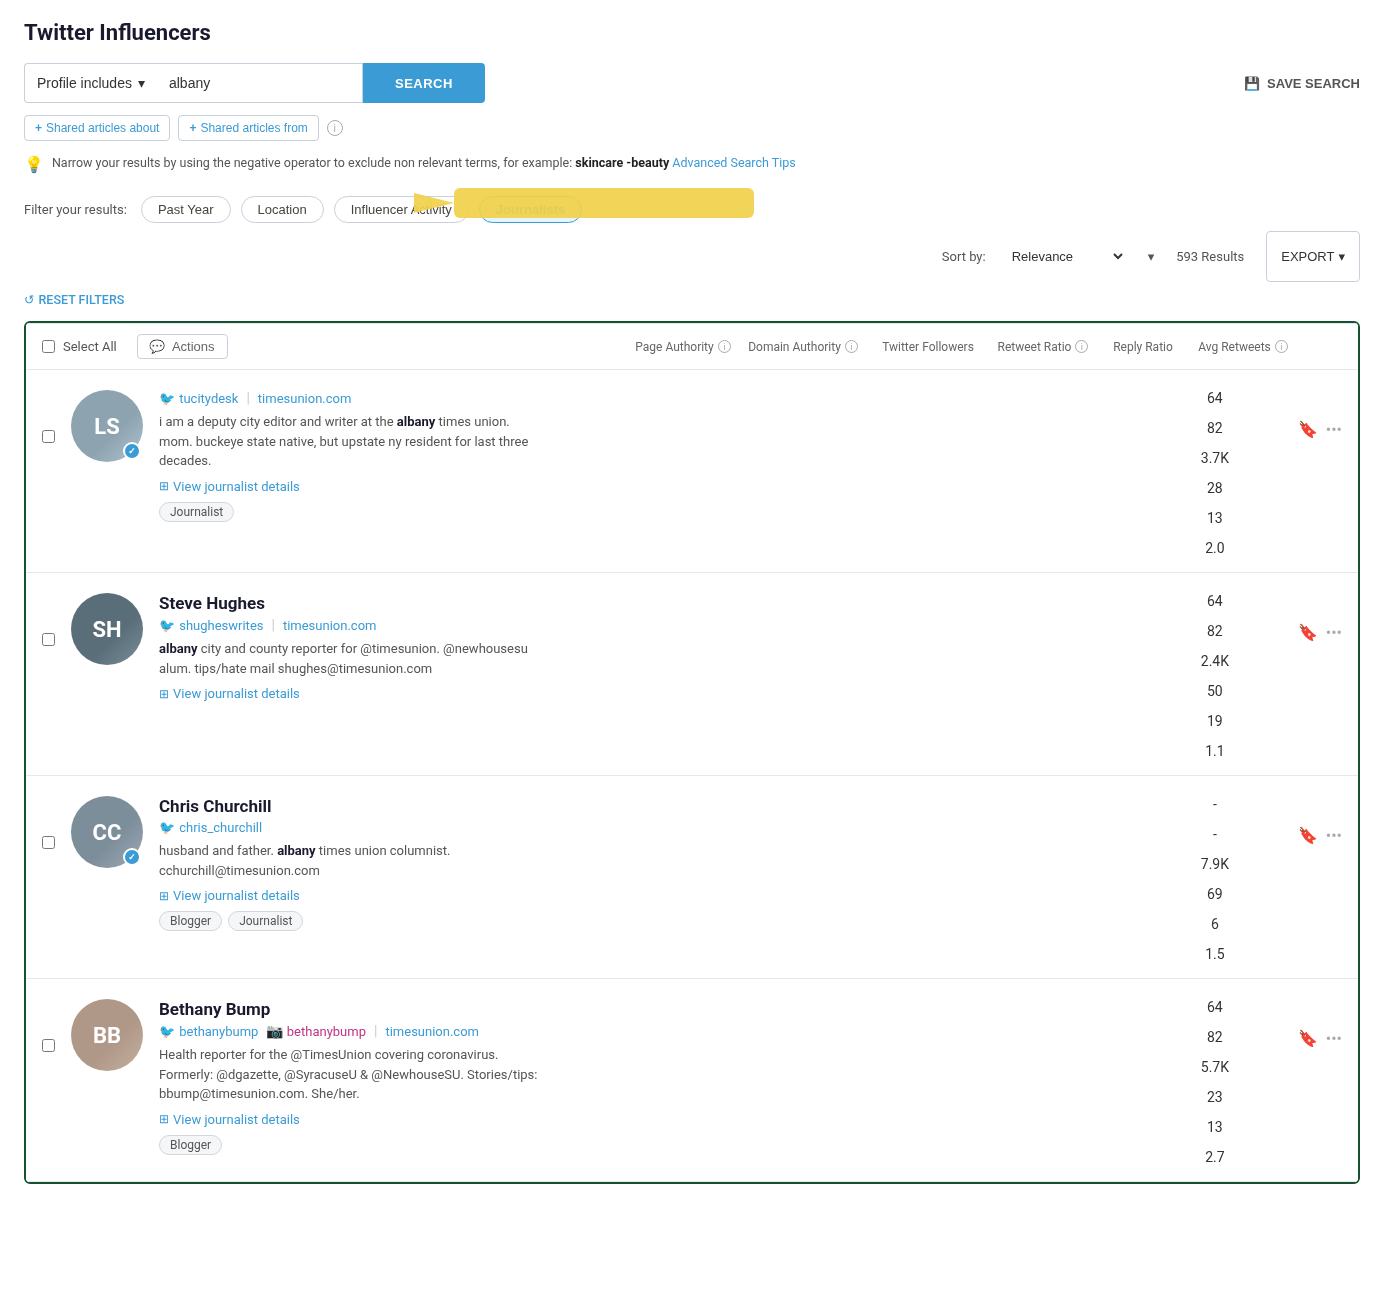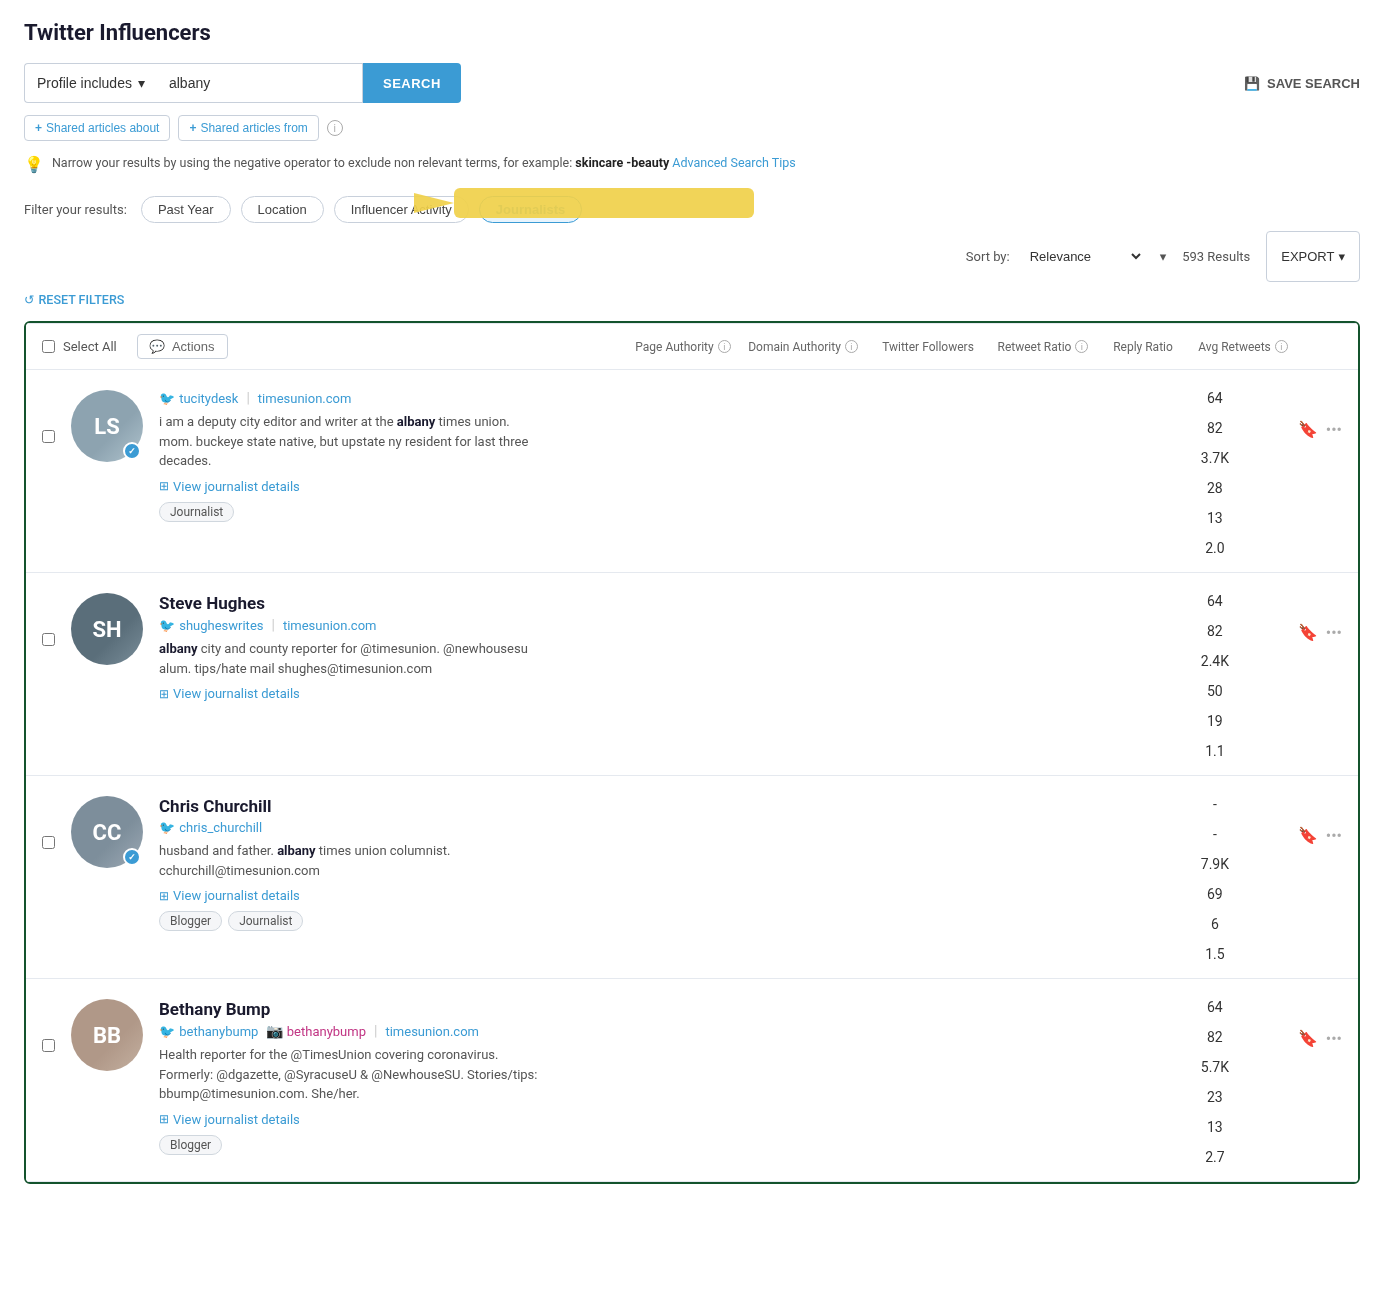--- a/index.html
+++ b/index.html
@@ -1,34 +1,34 @@
 <!DOCTYPE html>
 <html><head>
   <meta charset="utf-8">
   <style>
     * { box-sizing: border-box; margin: 0; padding: 0; }
     body { font-family: -apple-system, BlinkMacSystemFont, 'Segoe UI', Roboto, sans-serif; background: #f5f6f8; color: #333; font-size: 14px; }
     .page-wrapper { background: #fff; min-height: 100vh; padding: 20px 24px; max-width: 1384px; }
     .page-title { font-size: 22px; font-weight: 700; margin-bottom: 18px; color: #1a1a2e; }
     .profile-dropdown { display: flex; align-items: center; gap: 6px; border: 1.5px solid #c8d0db; border-right: none; border-radius: 4px 0 0 4px; padding: 8px 12px; background: #fff; cursor: pointer; white-space: nowrap; height: 40px; font-size: 14px; color: #333; }
     .search-input { flex: 1; border: 1.5px solid #c8d0db; border-radius: 0; padding: 8px 12px; height: 40px; font-size: 14px; outline: none; color: #333; }
-    .search-btn { background: #3b9bd4; color: #fff; border: none; border-radius: 0 4px 4px 0; padding: 0 20px; height: 40px; font-size: 13px; font-weight: 700; cursor: pointer; letter-spacing: 0.5px; }
+    .search-btn { background: #3b9bd4; color: #fff; border: none; border-radius: 0 4px 4px 0; padding: 0 32px; height: 40px; font-size: 13px; font-weight: 700; cursor: pointer; letter-spacing: 0.5px; }
     .save-search-btn { margin-left: auto; display: flex; align-items: center; gap: 6px; background: none; border: none; cursor: pointer; color: #555; font-size: 13px; font-weight: 600; white-space: nowrap; padding-left: 20px; }
     .filter-tags-row { display: flex; align-items: center; gap: 8px; margin-bottom: 10px; flex-wrap: wrap; }
     .filter-tag { display: flex; align-items: center; gap: 4px; border: 1.5px solid #c8d0db; border-radius: 4px; padding: 5px 10px; font-size: 12px; cursor: pointer; color: #3b9bd4; background: #fff; font-weight: 500; }
     .info-icon { width: 16px; height: 16px; border-radius: 50%; border: 1.5px solid #aaa; display: inline-flex; align-items: center; justify-content: center; font-size: 10px; color: #aaa; cursor: pointer; }
     .tip-row { display: flex; align-items: flex-start; gap: 8px; font-size: 12.5px; color: #555; margin-bottom: 18px; padding: 4px 0; }
     .tip-icon { font-size: 16px; }
     .tip-row strong { color: #222; }
     .tip-row a { color: #3b9bd4; text-decoration: none; }
     .filter-row { display: flex; align-items: center; gap: 10px; margin-bottom: 8px; flex-wrap: wrap; position: relative; }
     .filter-label { font-size: 13px; color: #555; margin-right: 4px; }
     .filter-btn { border: 1.5px solid #c8d0db; border-radius: 20px; padding: 5px 16px; font-size: 13px; background: #fff; cursor: pointer; color: #444; transition: background 0.1s; }
     .filter-btn.active { background: #e8f4fd; border-color: #3b9bd4; color: #3b9bd4; font-weight: 600; }
-    .sort-row { display: flex; align-items: center; justify-content: flex-end; gap: 16px; margin-bottom: 10px; font-size: 13px; color: #555; }
+    .sort-row { display: flex; align-items: center; justify-content: flex-end; gap: 22px; margin-bottom: 10px; font-size: 13px; color: #555; }
     .sort-select { border: none; background: none; font-size: 13px; cursor: pointer; color: #333; font-weight: 500; }
     .export-btn { display: flex; align-items: center; gap: 4px; border: 1.5px solid #c8d0db; border-radius: 4px; padding: 17px 14px; font-size: 13px; cursor: pointer; background: #fff; color: #333; font-weight: 500; }
     .reset-filters { display: flex; align-items: center; gap: 4px; color: #3b9bd4; font-size: 12.5px; cursor: pointer; margin-bottom: 14px; font-weight: 500; }
     .table-header { display: flex; align-items: center; padding: 10px 0 10px 16px; border-bottom: 1px solid #e5e9ef; border-top: 1px solid #e5e9ef; background: #fff; }
     .col-select-all { display: flex; align-items: center; gap: 8px; min-width: 200px; font-size: 13px; color: #555; }
     .col-select-all input[type=checkbox] { cursor: pointer; }
     .actions-btn { display: flex; align-items: center; gap: 6px; border: 1.5px solid #c8d0db; border-radius: 4px; padding: 4px 12px; font-size: 13px; cursor: pointer; background: #fff; color: #666; }
     .table-cols { display: flex; align-items: center; gap: 0; margin-left: auto; padding-right: 60px; }
     .col-header { font-size: 12px; color: #666; display: flex; align-items: center; gap: 4px; }
     .col-page-auth { width: 110px; text-align: center; justify-content: center; }

